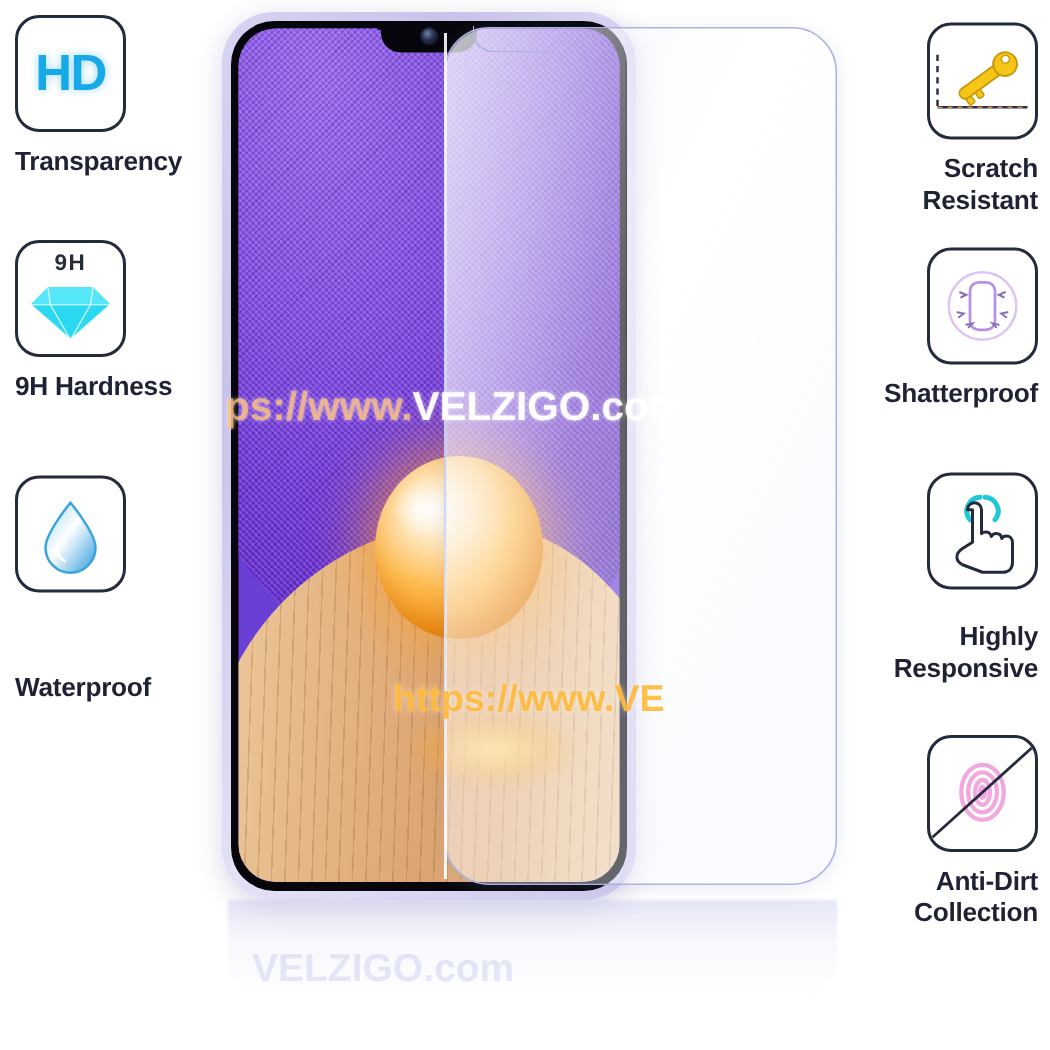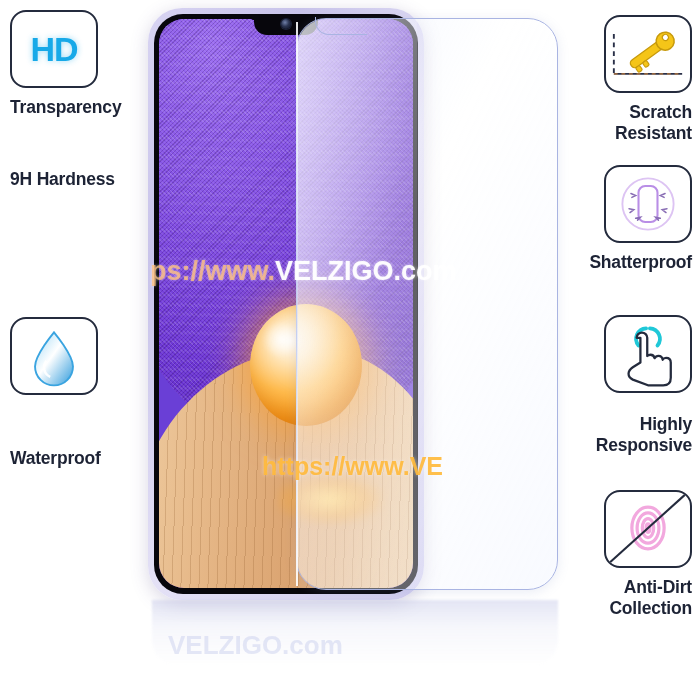--- a/index.html
+++ b/index.html
@@ -15,21 +15,21 @@
   
   .col { position:absolute; top:0; width:140px; height:700px; }
   .col-left  { left:0; }
   .col-right { right:0; }
 
   .feature { position:absolute; width:140px; display:flex; flex-direction:column; }
   .col-left .feature  { align-items:flex-start; padding-left:10px; }
   .col-right .feature { align-items:flex-end;  padding-right:8px; }
 
   .ibox {
-    width:88px; height:78px;
+    width:74px; height:78px;
     border:2.5px solid #242b3d;
     border-radius:16px;
     background:#fff;
     position:relative;
     overflow:hidden;
     flex:none;
   }
   .flabel {
     margin-top:9px;
     font-size:17.5px;
@@ -275,20 +275,35 @@
   <div class="col col-left">
 
     <div class="feature" style="top:10px;">
       <div class="ibox">
         <div class="hd-text">HD</div>
       </div>
       <div class="flabel">Transparency</div>
     </div>
 
     <div class="feature" style="top:160px;">
+      <div class="ibox">
+        <div class="nineh">9H</div>
+        <svg class="icon-svg" viewBox="0 0 84 78">
+          <g transform="translate(0,6)">
+            <polygon points="42,66 10,38 24,24 60,24 74,38" fill="#2ad8f0"></polygon>
+            <polygon points="24,24 60,24 74,38 10,38" fill="#55e6f7"></polygon>
+            <polyline points="10,38 42,66 74,38" fill="none" stroke="#ffffff" stroke-width="1.4" opacity=".85"></polyline>
+            <line x1="26" y1="38" x2="42" y2="66" stroke="#ffffff" stroke-width="1.2" opacity=".75"></line>
+            <line x1="58" y1="38" x2="42" y2="66" stroke="#ffffff" stroke-width="1.2" opacity=".75"></line>
+            <line x1="24" y1="24" x2="26" y2="38" stroke="#ffffff" stroke-width="1.2" opacity=".7"></line>
+            <line x1="60" y1="24" x2="58" y2="38" stroke="#ffffff" stroke-width="1.2" opacity=".7"></line>
+            <line x1="10" y1="38" x2="74" y2="38" stroke="#ffffff" stroke-width="1.2" opacity=".6"></line>
+          </g>
+        </svg>
+      </div>
       <div class="flabel">9H Hardness</div>
     </div>
 
     <div class="feature" style="top:317px;gap:44px;">
       <div class="ibox">
         <svg class="icon-svg" viewBox="0 0 84 78">
           <defs>
             <linearGradient id="dropg" x1="0" y1="0" x2="1" y2="1">
               <stop offset="0%" stop-color="#9fd8f5"></stop>
               <stop offset="45%" stop-color="#ffffff"></stop>

